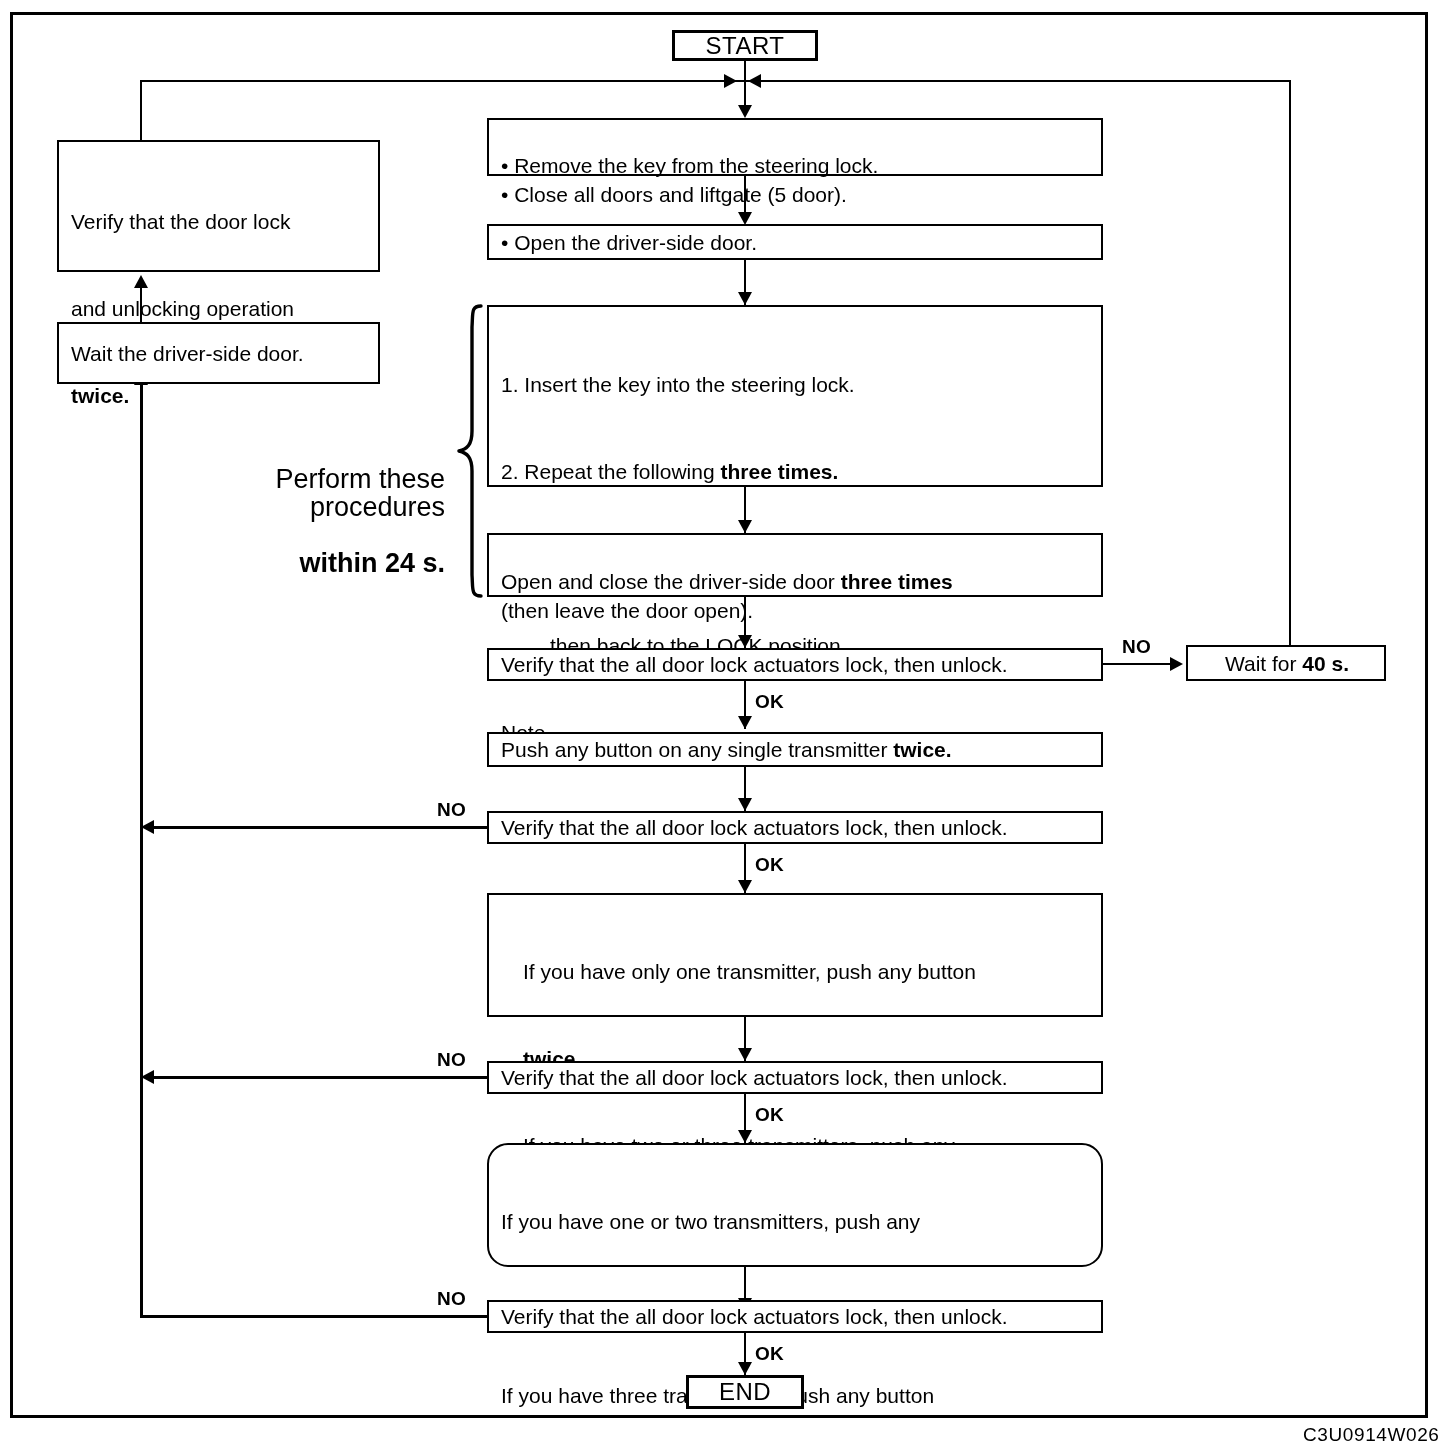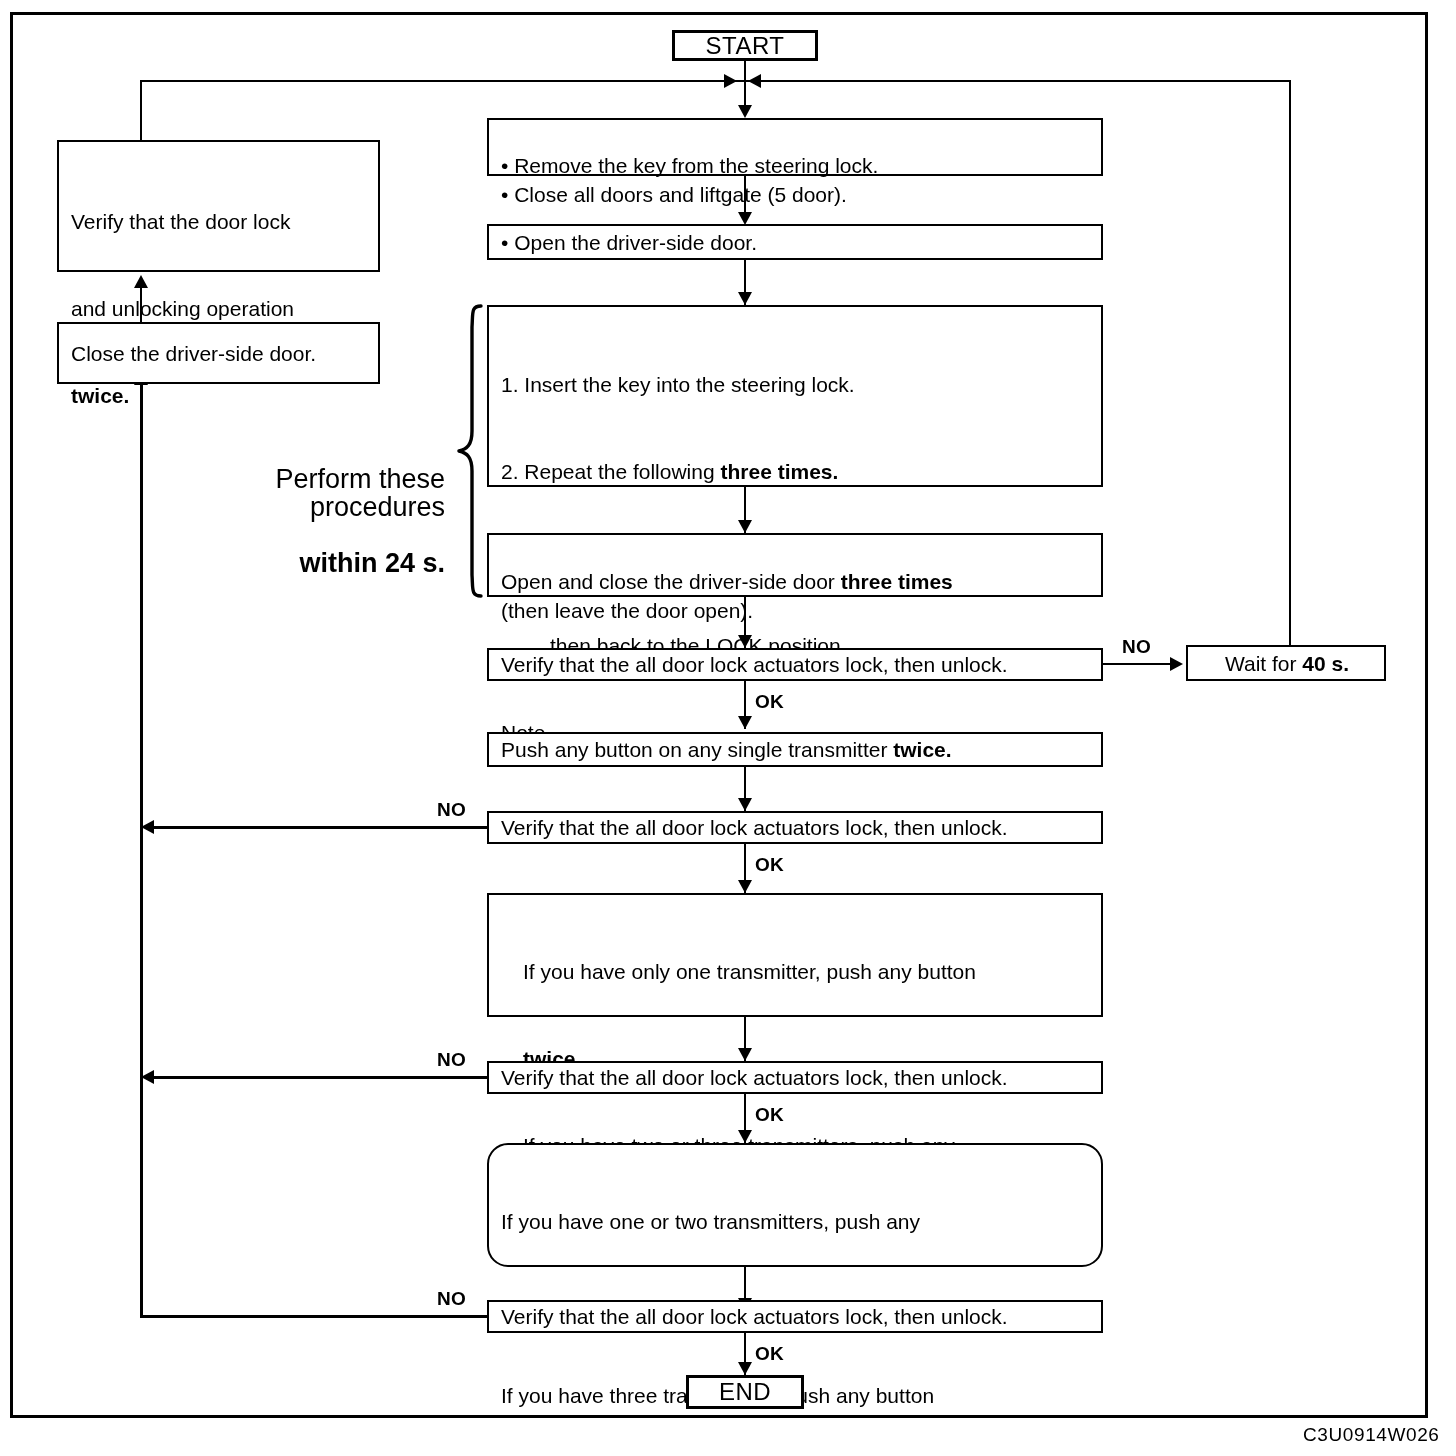--- a/index.html
+++ b/index.html
@@ -337,18 +337,18 @@
     </div>
     <div>
       <b>twice.</b>
     </div>
   </div>
 
   <div class="ln vl" style="left:140px; top:287px; height:35px;"></div>
   <div class="ah up" style="left:134px; top:275px;"></div>
 
   <div class="box pad vmid" style="left:57px; top:322px; width:323px; height:62px;">
-    <span>Close the driver-side door.</span>
+    <span>Wait the driver-side door.</span>
   </div>
 
   <div class="code" style="left:1303px; top:1424px;">C3U0914W026</div>
 
 </div>
 
 </body></html>

